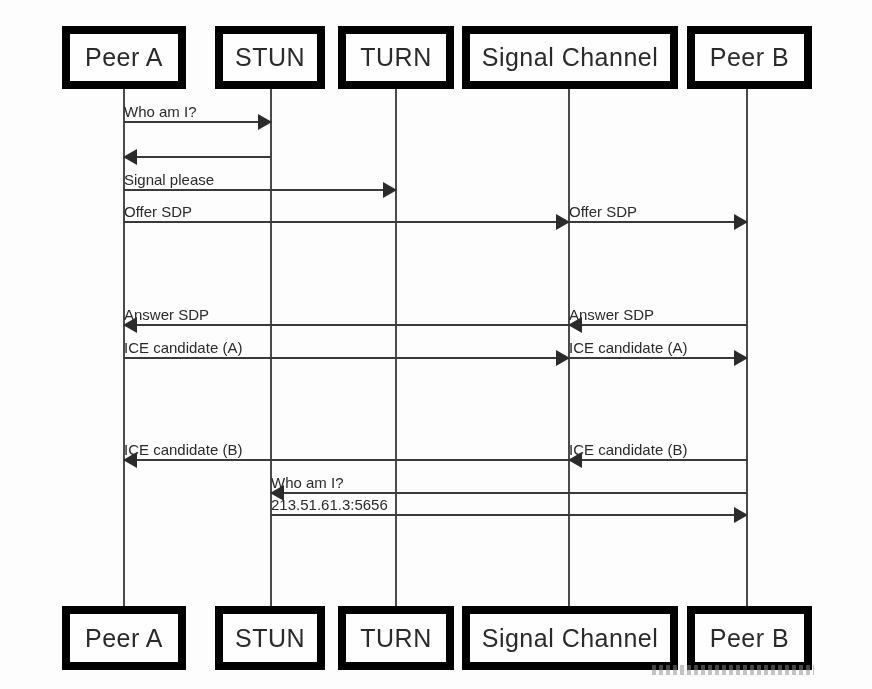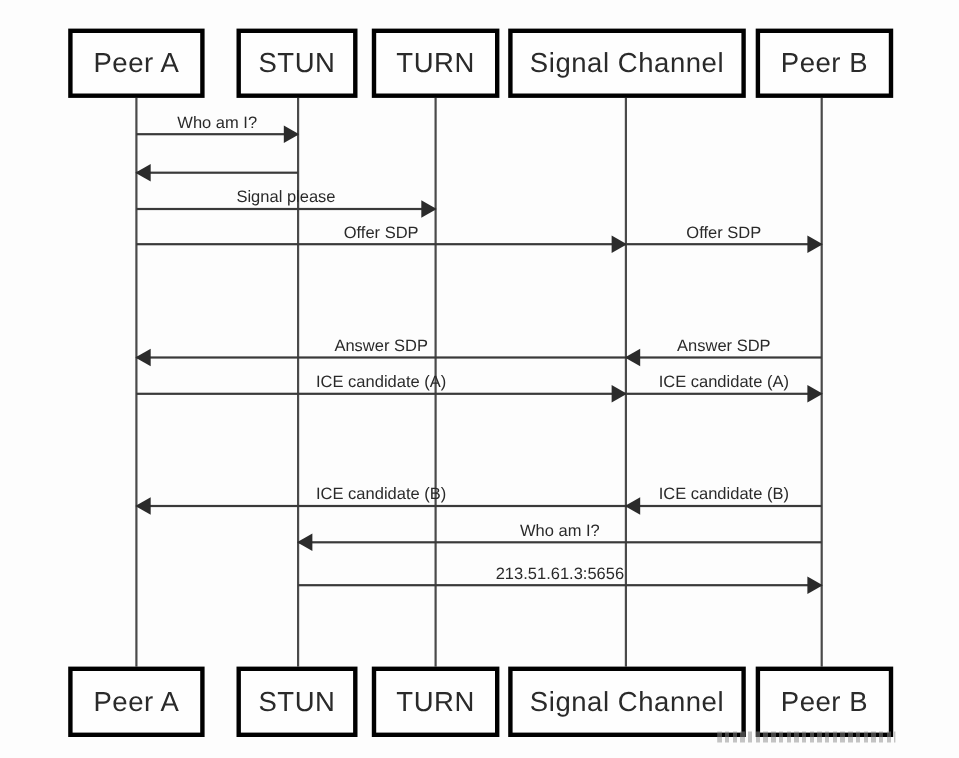--- a/index.html
+++ b/index.html
@@ -12,21 +12,21 @@
     width: 872px;
     height: 689px;
     background: #fdfdfd;
     font-family: "Liberation Sans", sans-serif;
     overflow: hidden;
   }
   .actor-box {
     position: absolute;
     box-sizing: border-box;
     height: 63px;
-    border: 4px solid #000000;
+    border: 8px solid #000000;
     background: #fefefe;
     display: flex;
     align-items: center;
     justify-content: center;
     z-index: 2;
   }
   .actor-label {
     font-size: 25px;
     color: #2a2a2a;
     letter-spacing: 0.5px;
@@ -43,21 +43,21 @@
   .msg {
     position: absolute;
     height: 21px;
     z-index: 3;
   }
   .msg-label {
     position: absolute;
     left: 0;
     right: 0;
     bottom: 4px;
-    text-align: center;
+    text-align: left;
     font-size: 15px;
     color: #2a2a2a;
     white-space: nowrap;
   }
   .msg-line {
     position: absolute;
     left: 0;
     right: 0;
     top: 18px;
     height: 2px;
@@ -183,21 +183,21 @@
     <div class="msg-line"></div>
     <div class="arrow left"></div>
   </div>
 
   <div class="msg" style="top:474px; left:271px; width:476px;">
     <span class="msg-label">Who am I?</span>
     <div class="msg-line"></div>
     <div class="arrow left"></div>
   </div>
 
-  <div class="msg" style="top:513px; left:271px; width:476px;">
+  <div class="msg" style="top:496px; left:271px; width:476px;">
     <span class="msg-label">213.51.61.3:5656</span>
     <div class="msg-line"></div>
     <div class="arrow right"></div>
   </div>
 
   <div class="actor-box" style="left:62px; top:606px; width:124px; height:64px;">
     <span class="actor-label">Peer A</span>
   </div>
   <div class="actor-box" style="left:215px; top:606px; width:110px; height:64px;">
     <span class="actor-label">STUN</span>

